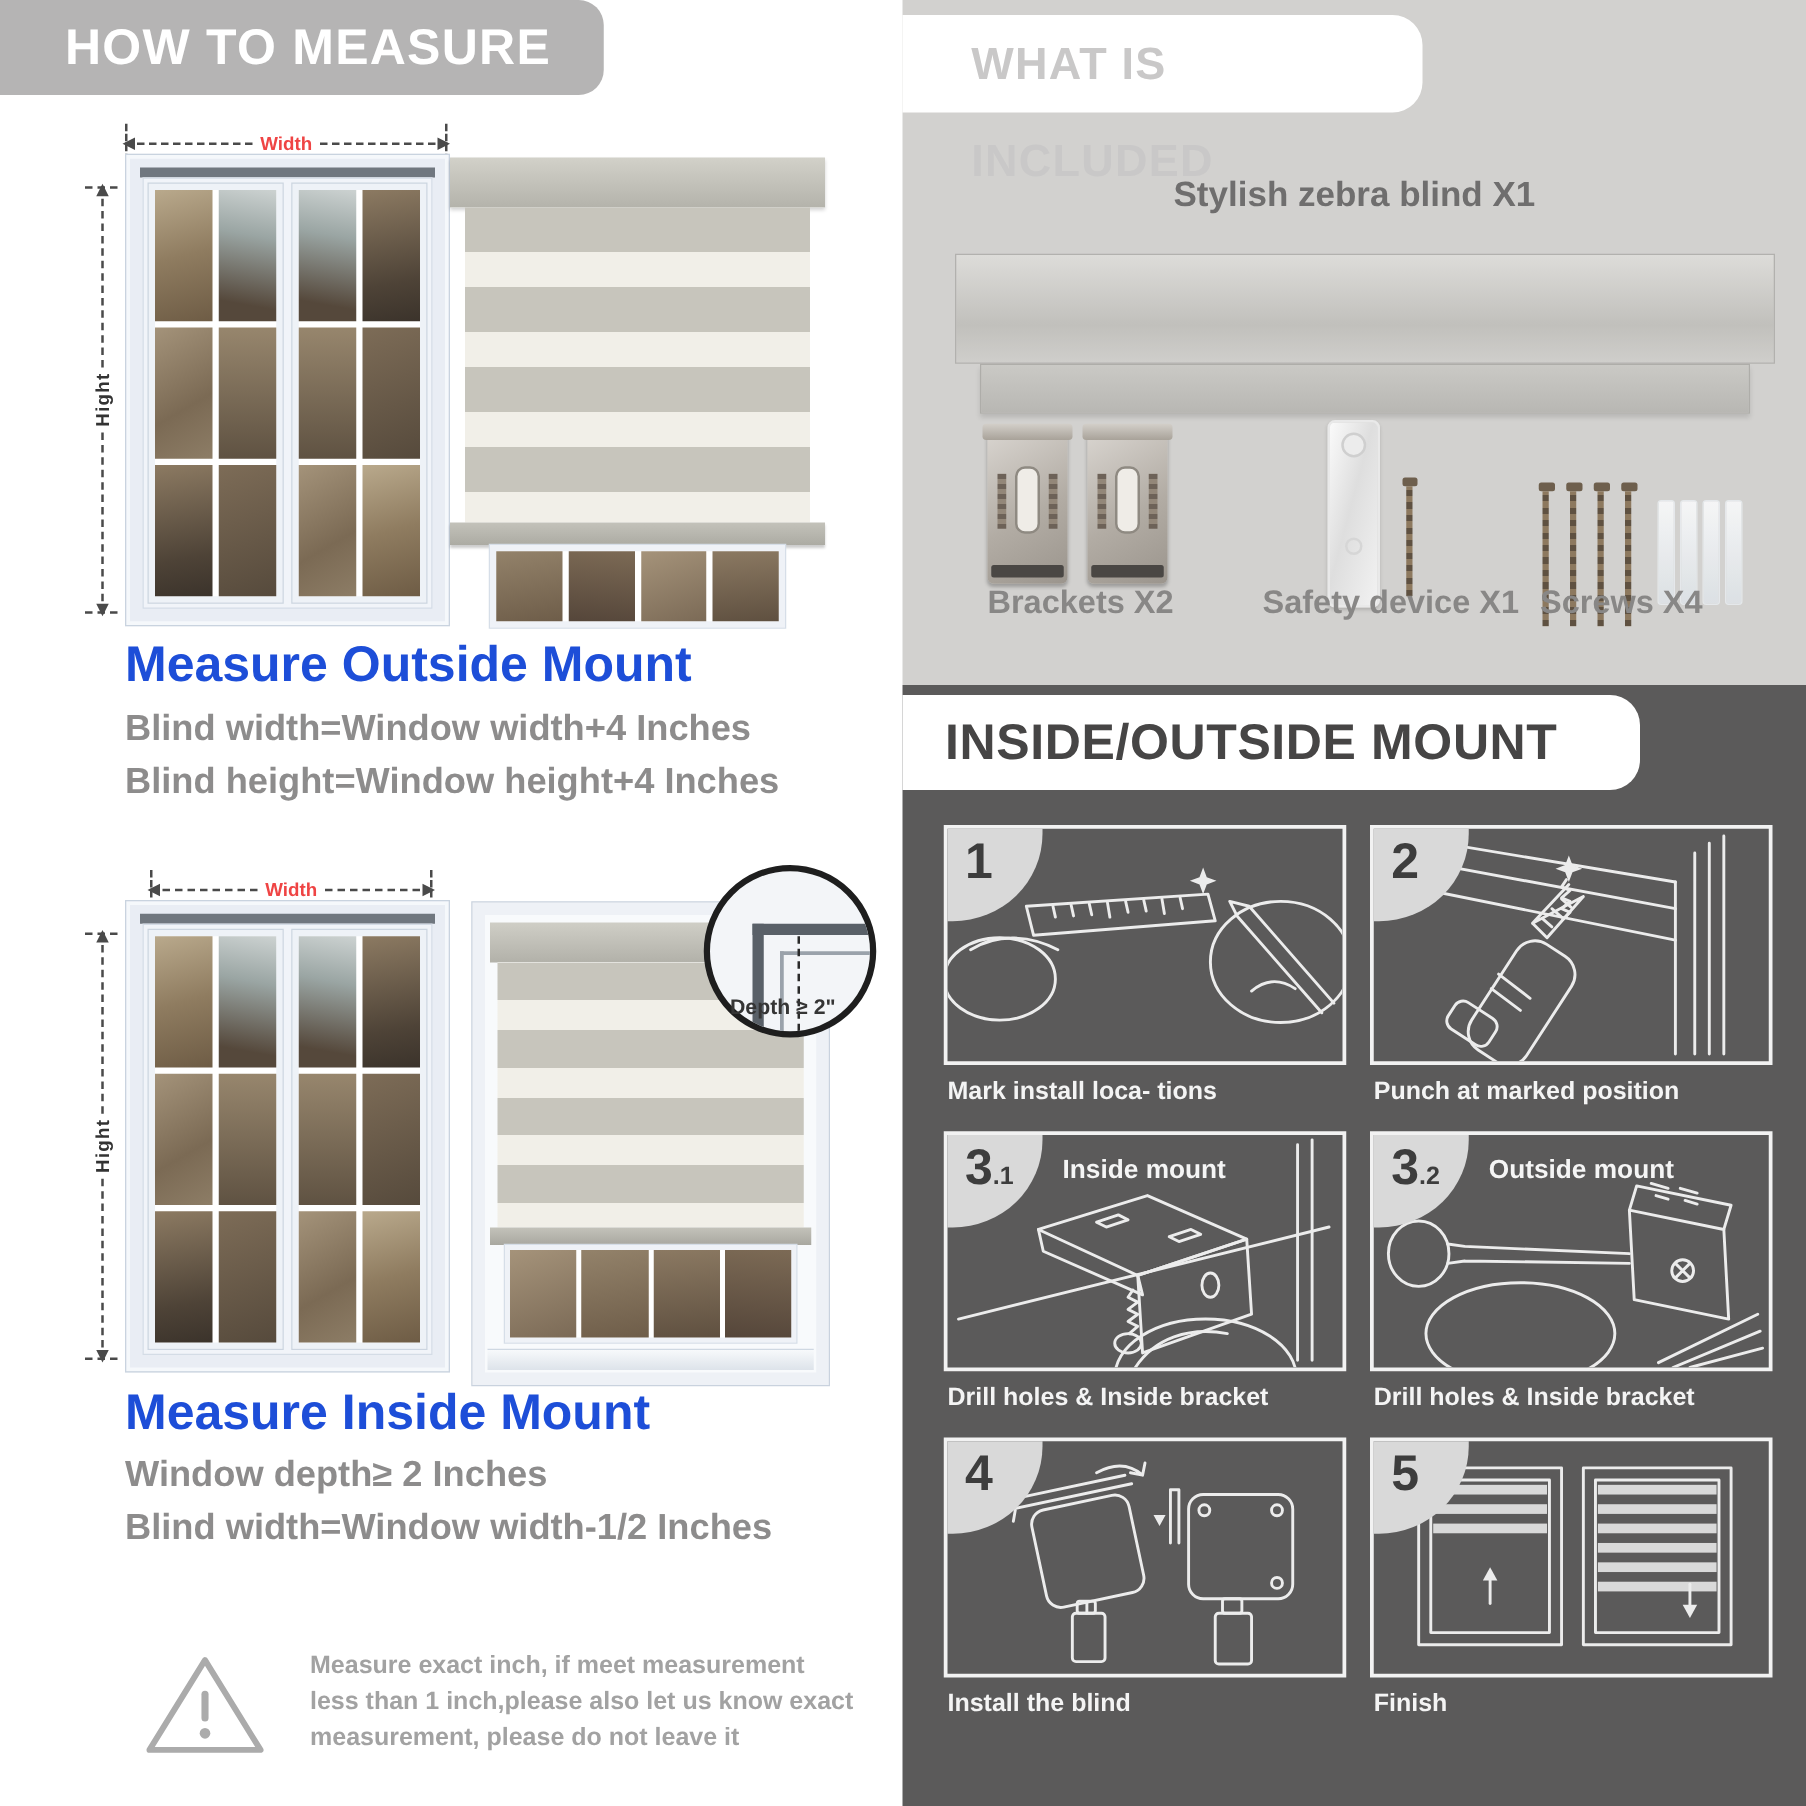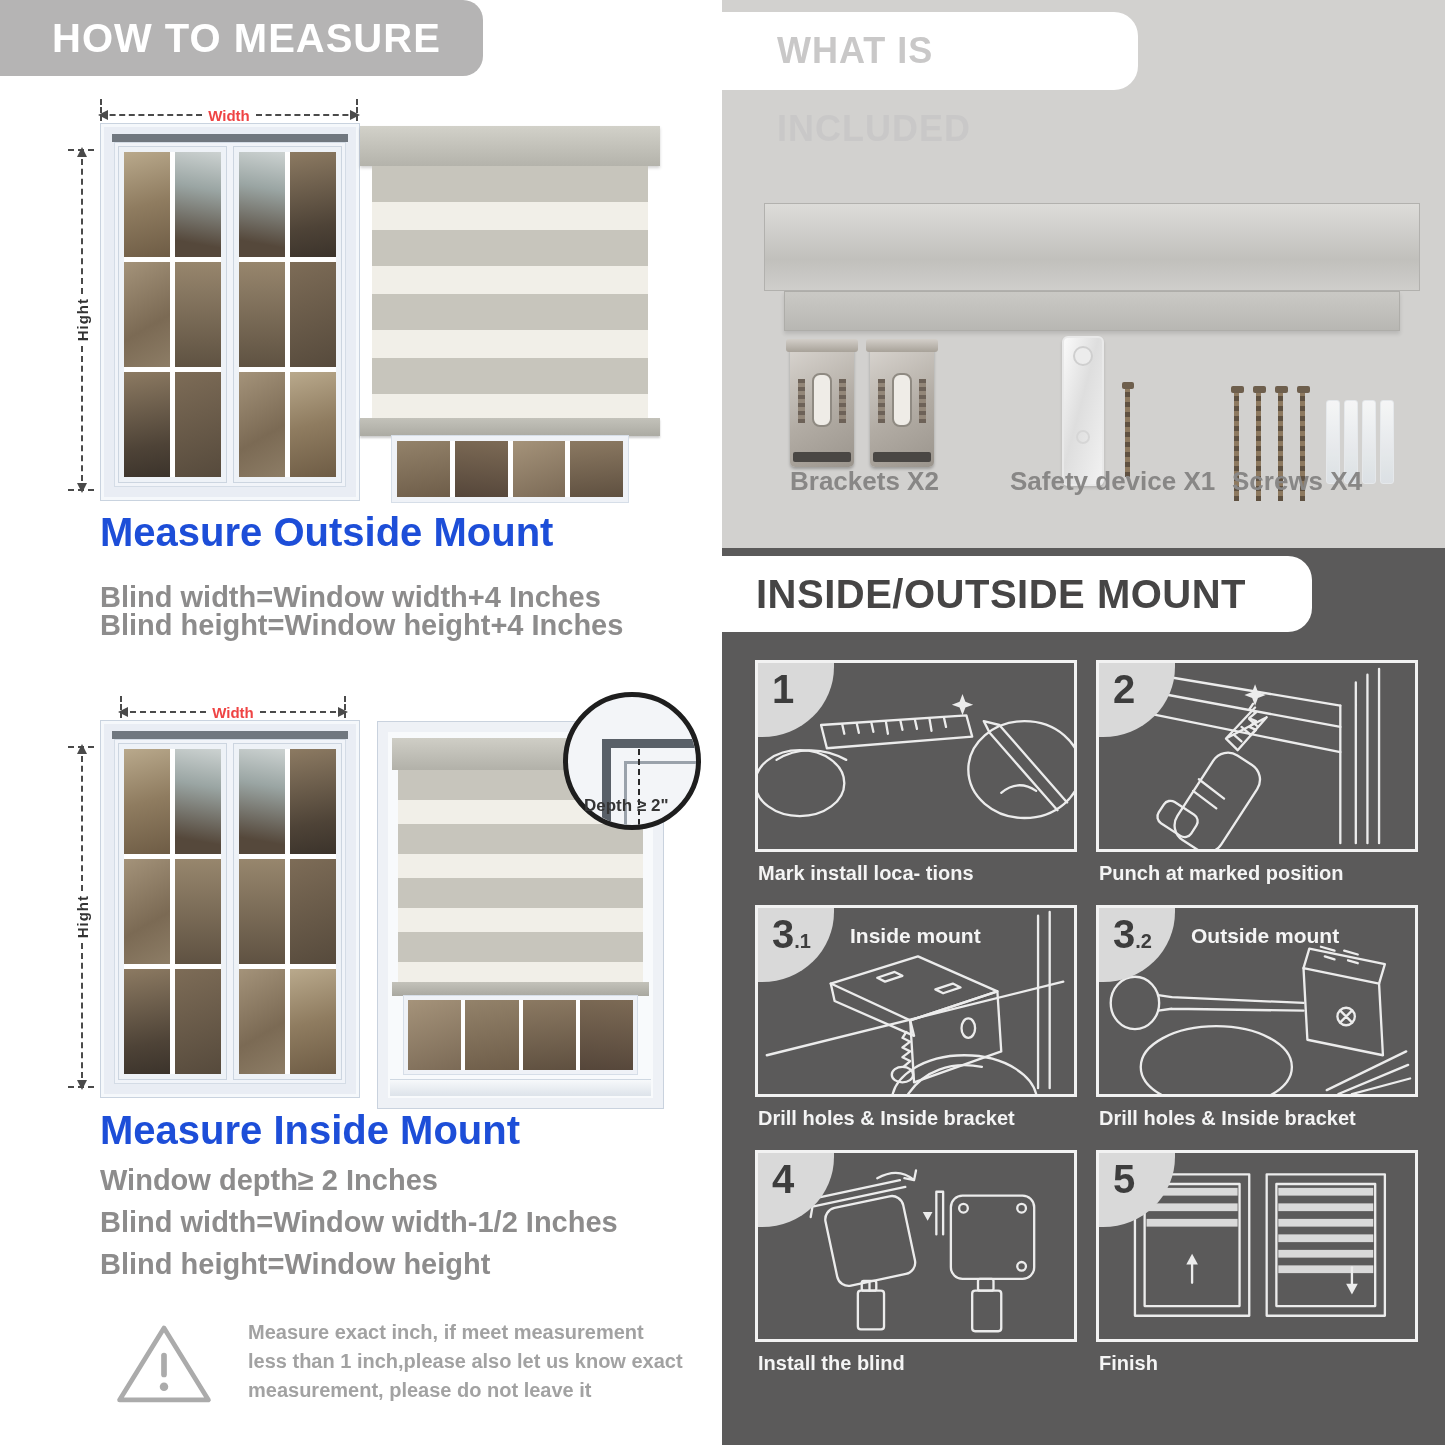--- a/index.html
+++ b/index.html
@@ -197,21 +197,21 @@
     <div class="bo-rail"></div>
     <div class="bo-window">
       <div class="pane u1"></div>
         <div class="pane u2"></div>
         <div class="pane u3"></div>
         <div class="pane u4"></div>
     </div>
   </div>
 
   <div class="abs h-main" style="left:100px;top:510px;">Measure Outside Mount</div>
-  <div class="abs h-line" style="left:100px;top:581px;">Blind width=Window width+4 Inches</div>
+  <div class="abs h-line" style="left:100px;top:567px;">Blind width=Window width+4 Inches</div>
   <div class="abs h-line" style="left:100px;top:609px;">Blind height=Window height+4 Inches</div>
 
   <div class="abs window-fig" id="wf2" style="left:70px;top:700px;">
     <div class="dim-w">
       <div class="tick t1"></div>
         <div class="tick t2"></div>
       <div class="dw-line l"></div>
       <span class="dw-label">Width</span>
       <div class="dw-line r"></div>
     </div>
@@ -260,31 +260,31 @@
       <div class="dc-l1"></div>
         <div class="dc-l2"></div>
         <div class="dc-dash"></div>
     </div>
     <div class="depth-label">Depth ≥ 2"</div>
   </div>
 
   <div class="abs h-main" style="left:100px;top:1108px;">Measure Inside Mount</div>
   <div class="abs h-line" style="left:100px;top:1164px;">Window depth≥ 2 Inches</div>
   <div class="abs h-line" style="left:100px;top:1206px;">Blind width=Window width-1/2 Inches</div>
-  <div class="abs h-line" style="left:100px;top:1248px;">Blind height=Window height</div>
 
   <svg class="abs" style="left:112px;top:1320px;" width="104" height="88" viewBox="0 0 110 92">
     <path d="M55,8 L102,84 L8,84 Z" fill="none" stroke="#ababab" stroke-width="5" stroke-linejoin="round"></path>
     <rect x="52" y="34" width="6" height="26" rx="3" fill="#ababab"></rect>
     <circle cx="55" cy="70" r="4.5" fill="#ababab"></circle>
   </svg>
   <div class="abs warn-text">Measure exact inch, if meet measurement less than 1 inch,please also let us know exact measurement, please do not leave it</div>
 
   <div class="abs right-top"></div>
   <div class="abs included-bar">WHAT IS INCLUDED</div>
+  <div class="abs stylish">Stylish zebra blind X1</div>
 
   <div class="abs rail-top"></div>
   <div class="abs rail-bottom"></div>
 
   <div class="bracket" style="left:790px;top:345px;">
     <div class="slot"></div>
       <div class="scr sl"></div>
       <div class="scr sr"></div>
   </div>
   <div class="bracket" style="left:870px;top:345px;">

